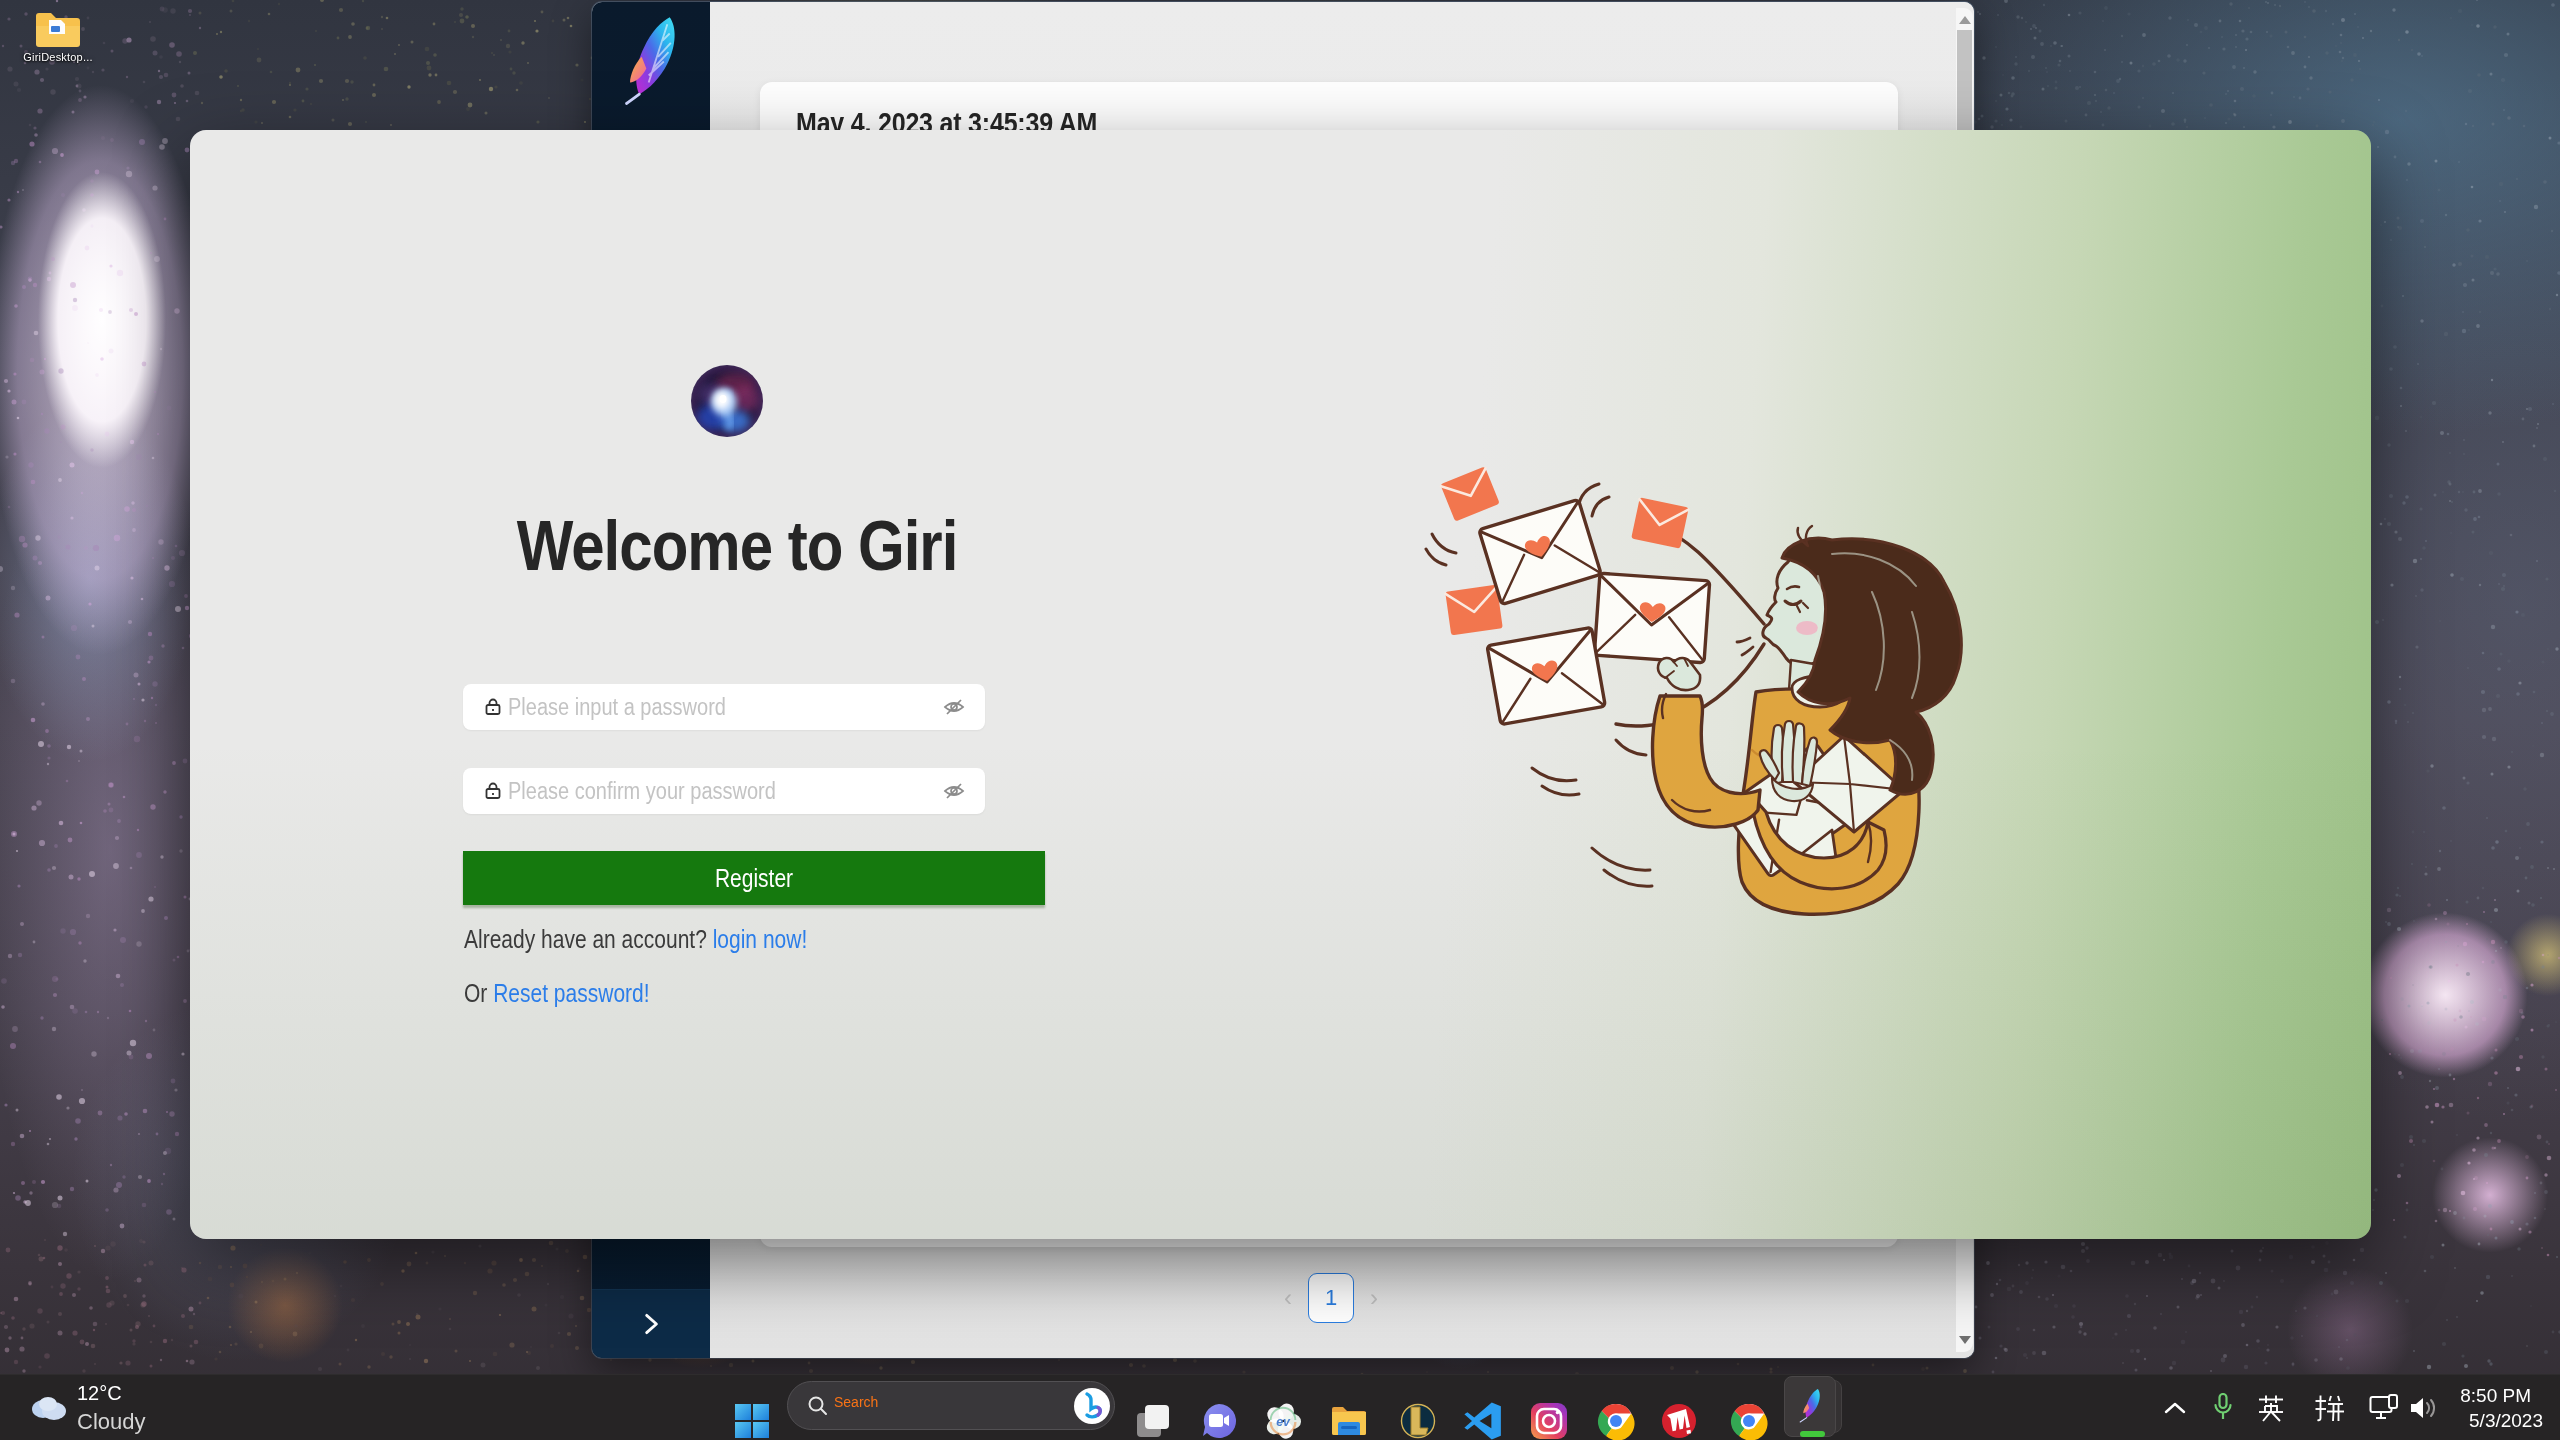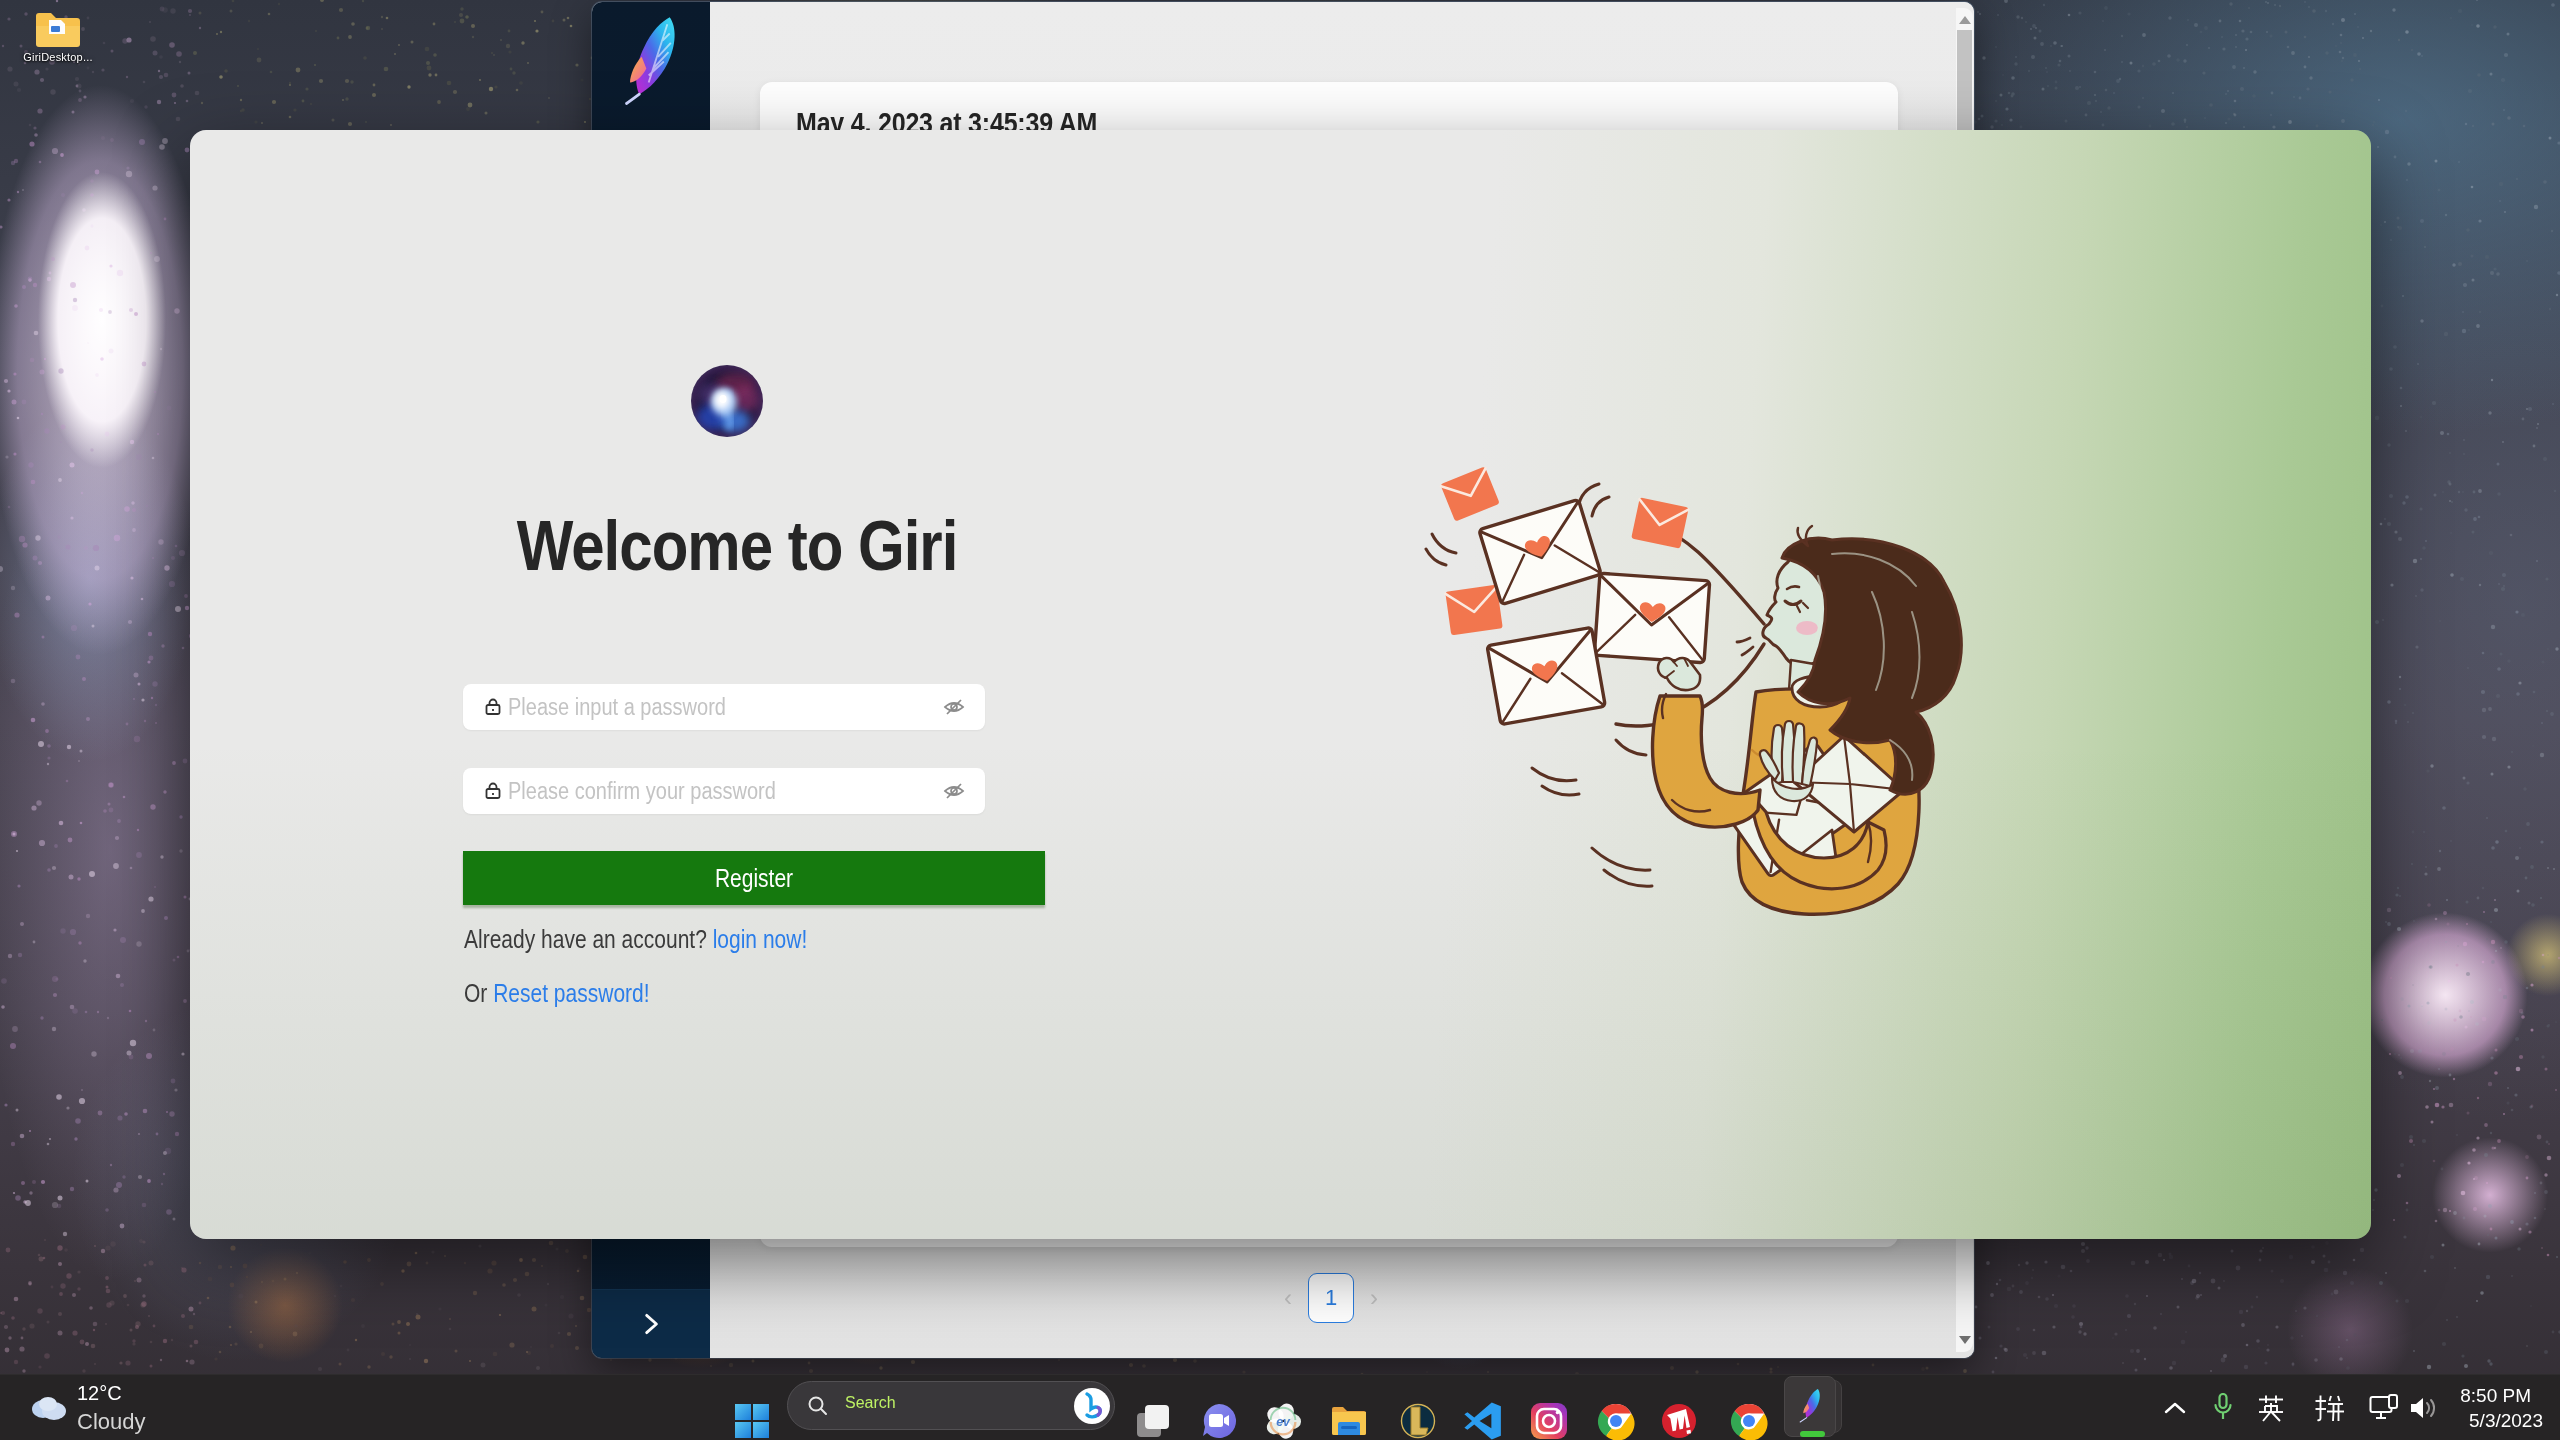--- a/index.html
+++ b/index.html
@@ -81,21 +81,21 @@
   #l1{top:797px;} #l2{top:851px;}
   
   #tbar{position:absolute;left:0;top:1374px;width:2560px;height:66px;background:#262425;transform:translateZ(0);
      border-top:1px solid rgba(255,255,255,.04);}
   #weather{position:absolute;left:29px;top:14px;width:240px;color:#fff;}
   #weather .t{position:absolute;left:48px;top:-7px;font-size:20px;}
   #weather .c{position:absolute;left:48px;top:20px;font-size:22px;color:#d5d5d5;}
   .tico{position:absolute;top:27px;width:38px;height:38px;display:flex;align-items:center;justify-content:flex-end;}
   #search{position:absolute;left:787px;top:6px;width:328px;height:49px;border-radius:25px;
      background:#39373a;border:1px solid #525053;}
-  #search .stxt{position:absolute;left:57px;top:12px;font-size:16px;color:#bef264;}
+  #search .stxt{position:absolute;left:46px;top:12px;font-size:14px;color:#f97316;}
   .clk{position:absolute;text-align:right;font-size:19px;color:#fff;transform:translateZ(0);}
 </style>
 </head>
 <body>
 <div id="wall">
   <svg class="noise" width="2560" height="1440">
       <g fill="#d8a8e0" opacity="0.2">
         <circle cx="128" cy="168" r="1.6"></circle>
         <circle cx="200" cy="1060" r="3.1"></circle>
         <circle cx="182" cy="553" r="3.1"></circle>

